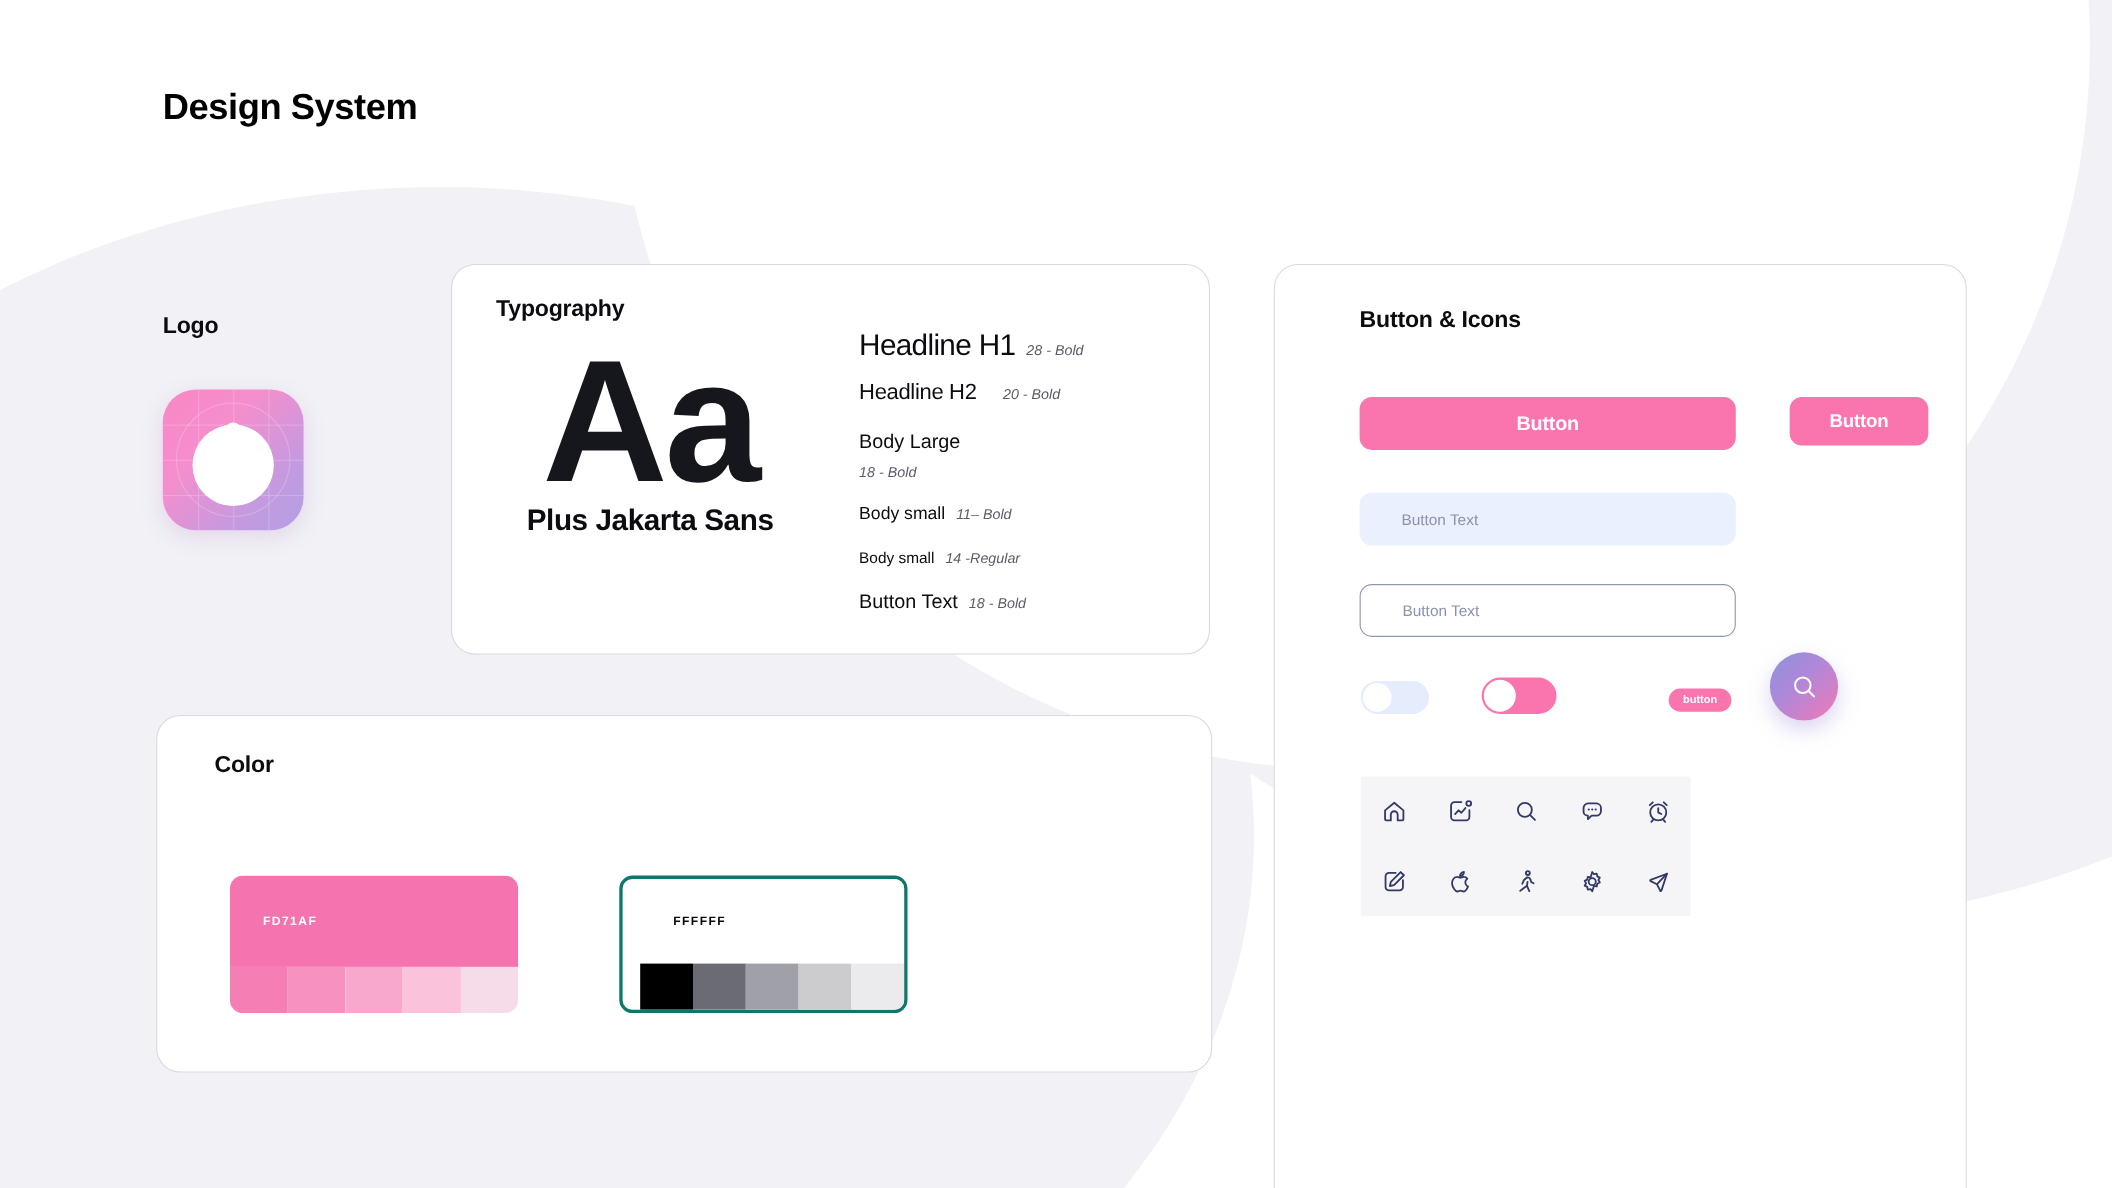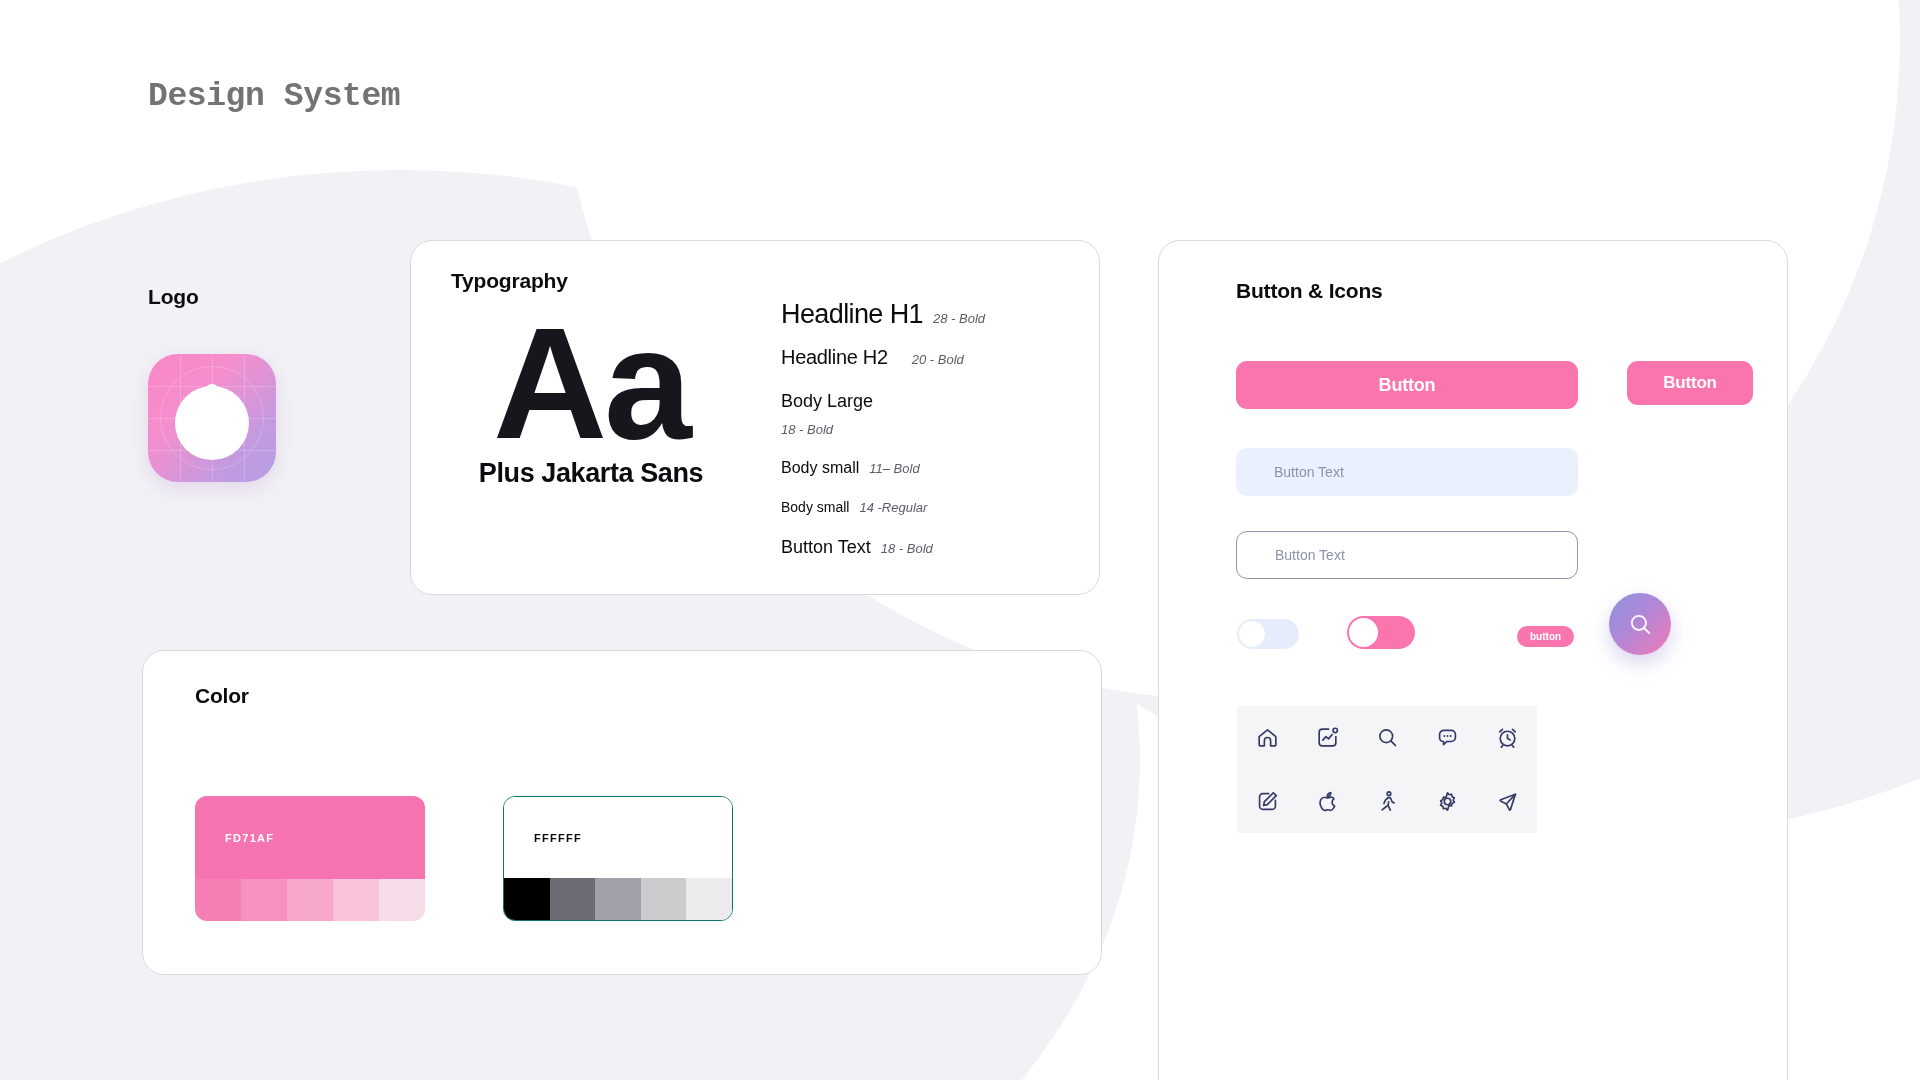--- a/index.html
+++ b/index.html
@@ -38,23 +38,22 @@
   }
 
   .stage { position: relative; z-index: 2; width: 1920px; height: 1080px; }
 
   
   .page-title {
     position: absolute;
     left: 148px; top: 78px;
     font-size: 33px;
     font-weight: bold;
-    color: #737373;
+    color: #000000;
     letter-spacing: -0.4px;
-    font-family: Liberation Mono, monospace;
   }
 
   
   .sec-title {
     font-size: 21px;
     font-weight: bold;
     color: #0b0b10;
     letter-spacing: -0.2px;
   }
 
@@ -162,28 +161,29 @@
   
   #color-card { left: 142px; top: 650px; width: 960px; height: 325px; }
   .color-title { position: absolute; left: 52px; top: 33px; }
   .swatches {
     position: absolute;
     left: 52px; top: 145px;
     display: flex;
     gap: 78px;
   }
   .swatch {
-    width: 230px; height: 125px;
+    width: 262px; height: 125px;
     border-radius: 12px;
     overflow: hidden;
     position: relative;
     display: flex;
     flex-direction: column;
-  }
-  .swatch.bordered { border: 1px solid #0f766e; }
+    margin-left: 14px;
+  }
+  .swatch.bordered { border: 3px solid #0f766e; padding-left: 16px; }
   .sw-main {
     flex: 1;
     display: flex;
     align-items: center;
     padding-left: 30px;
   }
   .sw-hex {
     font-size: 11px;
     font-weight: bold;
     letter-spacing: 1.3px;

